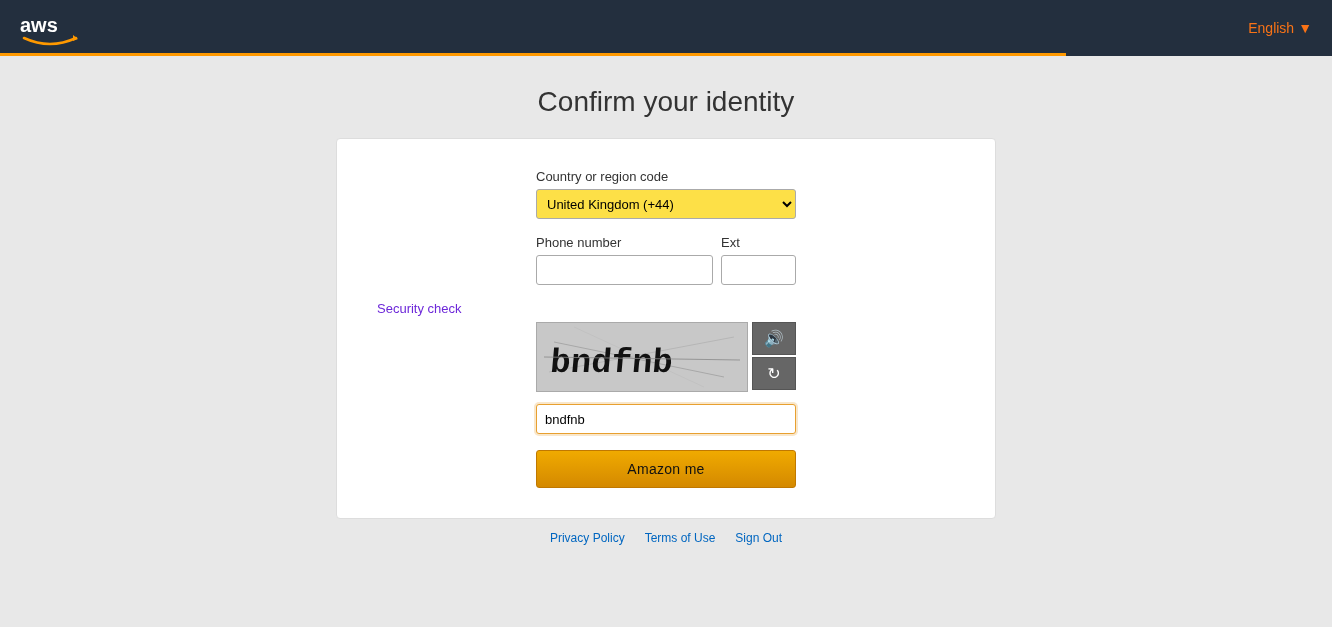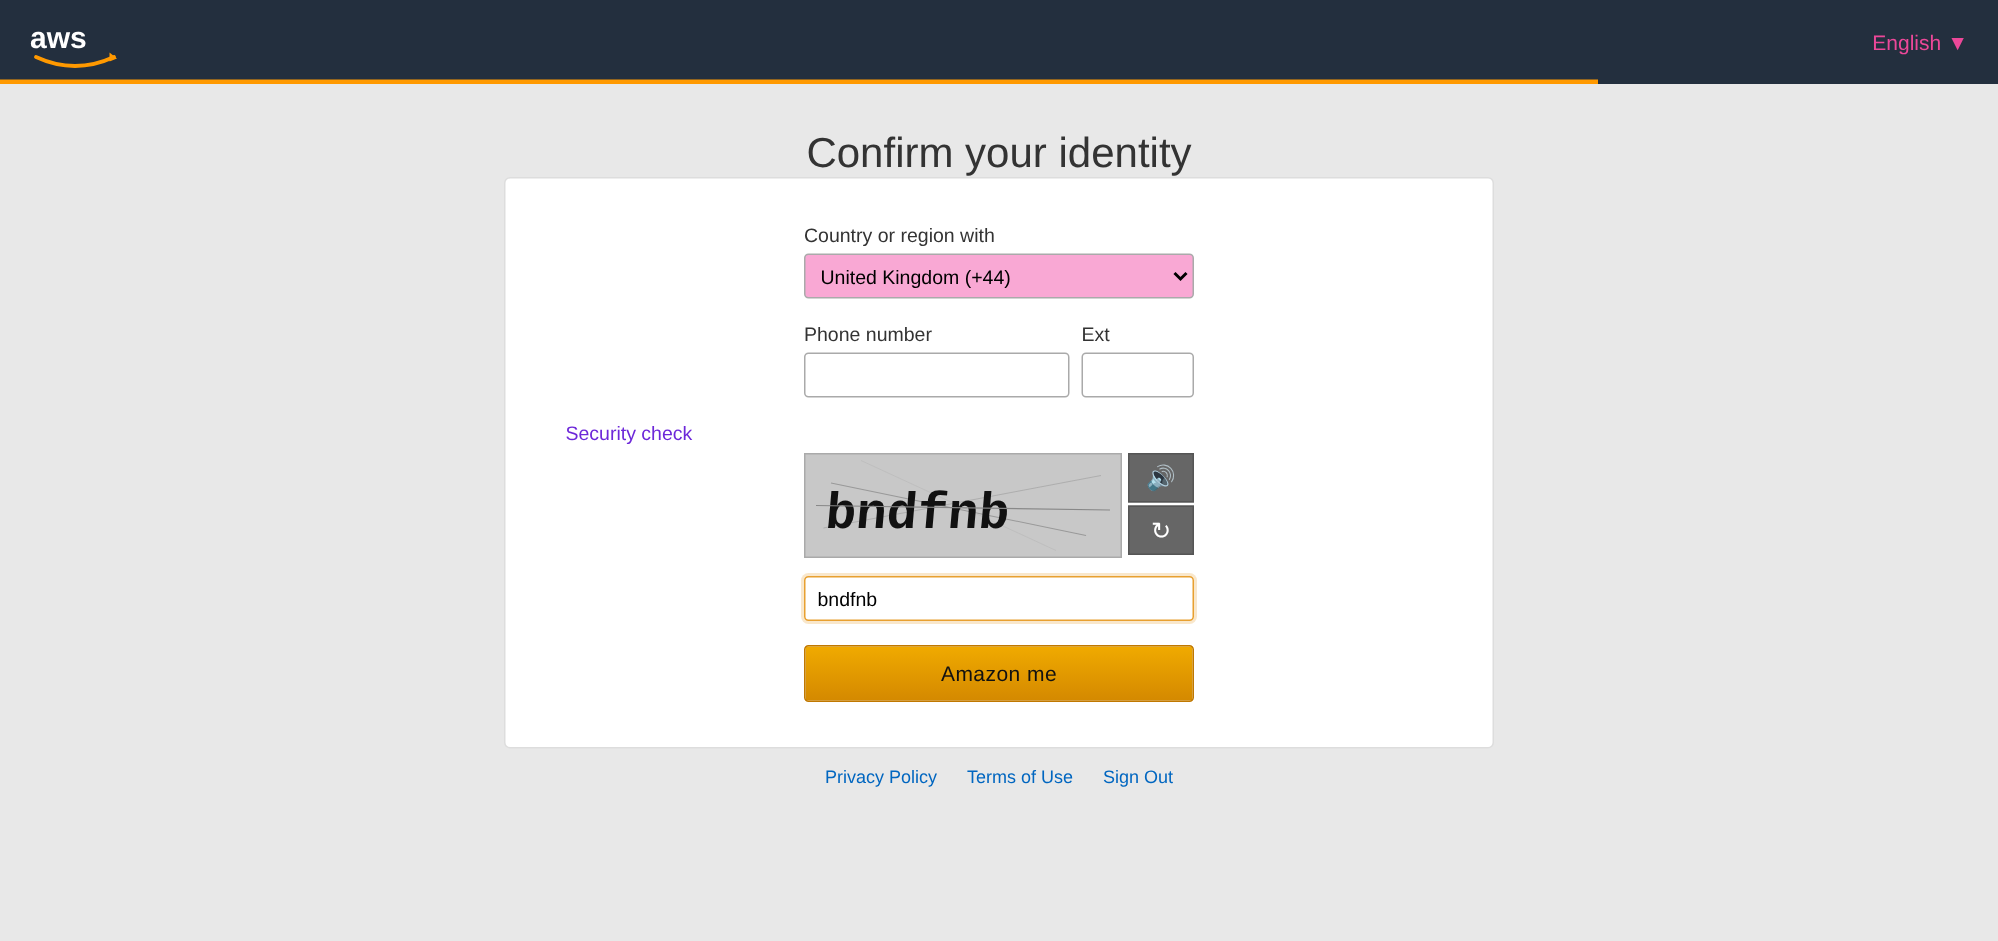--- a/index.html
+++ b/index.html
@@ -26,41 +26,42 @@
     .header-orange-bar {
       position: absolute;
       bottom: 0;
       left: 0;
       right: 0;
       height: 3px;
       background: linear-gradient(to right, #ff9900 80%, #232f3e 80%);
     }
 
     .language-selector {
-      color: #ec4899;
+      color: #f97316;
       font-size: 14px;
       cursor: pointer;
       display: flex;
       align-items: center;
       gap: 4px;
     }
 
     
     .main-content {
       flex: 1;
       display: flex;
       flex-direction: column;
       align-items: center;
       padding: 30px 20px 20px;
     }
 
     .page-title {
       font-size: 28px;
       font-weight: 300;
       color: #333;
+      margin-bottom: 20px;
     }
 
     .card {
       background: white;
       border: 1px solid #ddd;
       border-radius: 4px;
       padding: 30px 40px 30px;
       width: 660px;
       max-width: 100%;
     }
@@ -107,21 +108,21 @@
       width: 75px;
     }
 
     select {
       width: 100%;
       height: 30px;
       border: 1px solid #aaa;
       border-radius: 3px;
       padding: 0 6px;
       font-size: 13px;
-      background: #f9a8d4;
+      background: #fde047;
       cursor: pointer;
       appearance: auto;
     }
 
     input[type="text"] {
       width: 100%;
       height: 30px;
       border: 1px solid #aaa;
       border-radius: 3px;
       padding: 0 8px;
@@ -258,21 +259,21 @@
 <main class="main-content">
 
   <h1 class="page-title">Confirm your identity</h1>
 
   <div class="card">
 
 
     <div class="form-section">
 
       <div class="form-group">
-        <label>Country or region with</label>
+        <label>Country or region code</label>
         <select>
           <option>United Kingdom (+44)</option>
           <option>United States (+1)</option>
           <option>Germany (+49)</option>
           <option>France (+33)</option>
           <option>Australia (+61)</option>
         </select>
       </div>
 
       <div class="phone-row">

